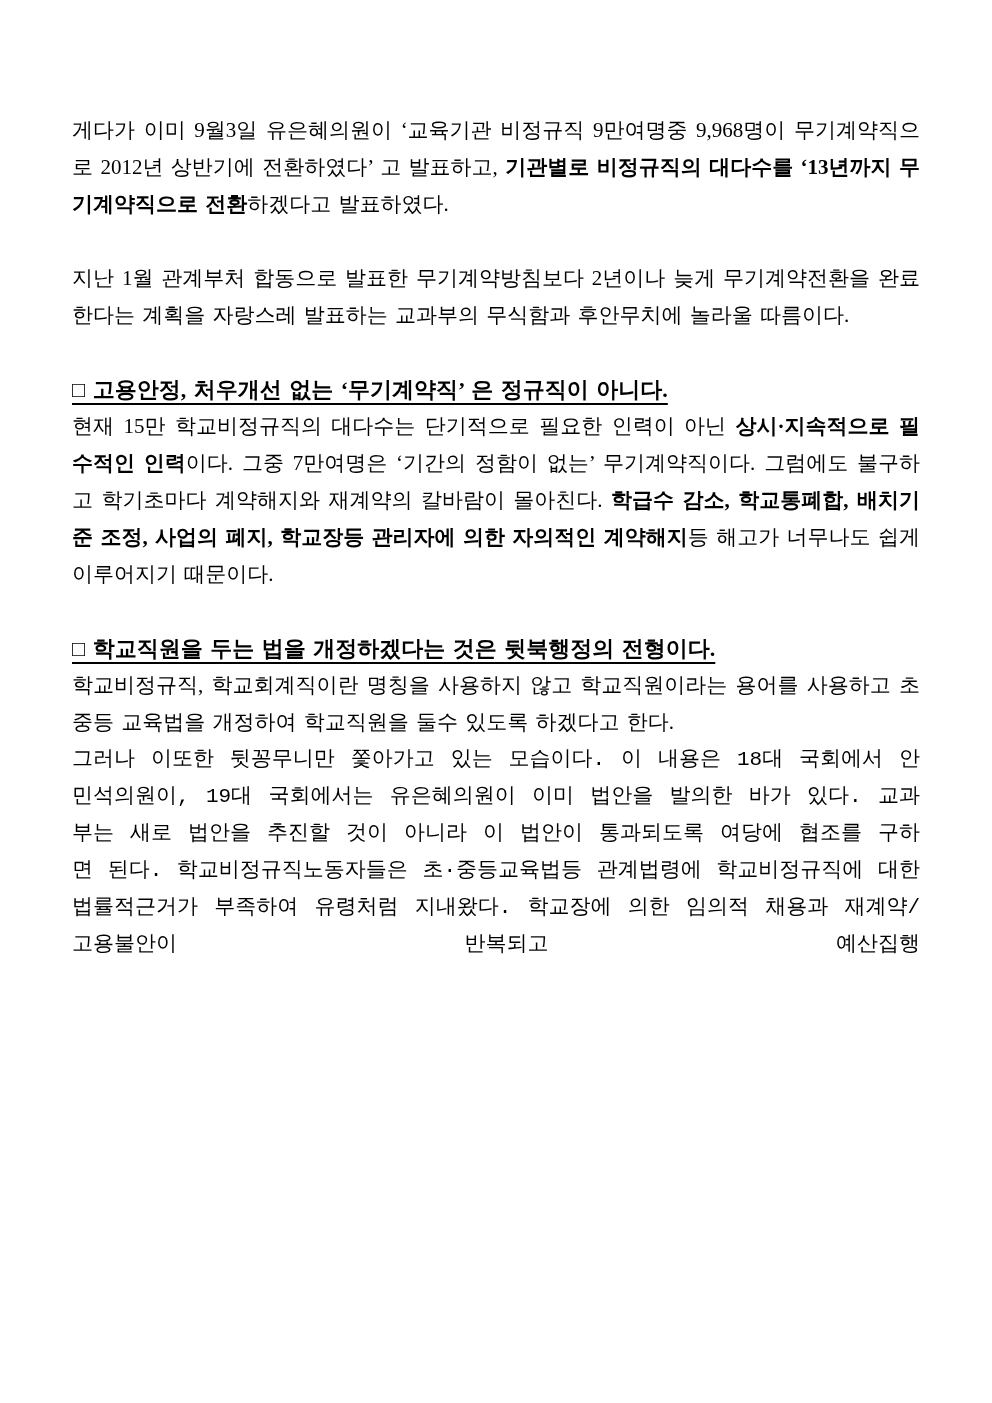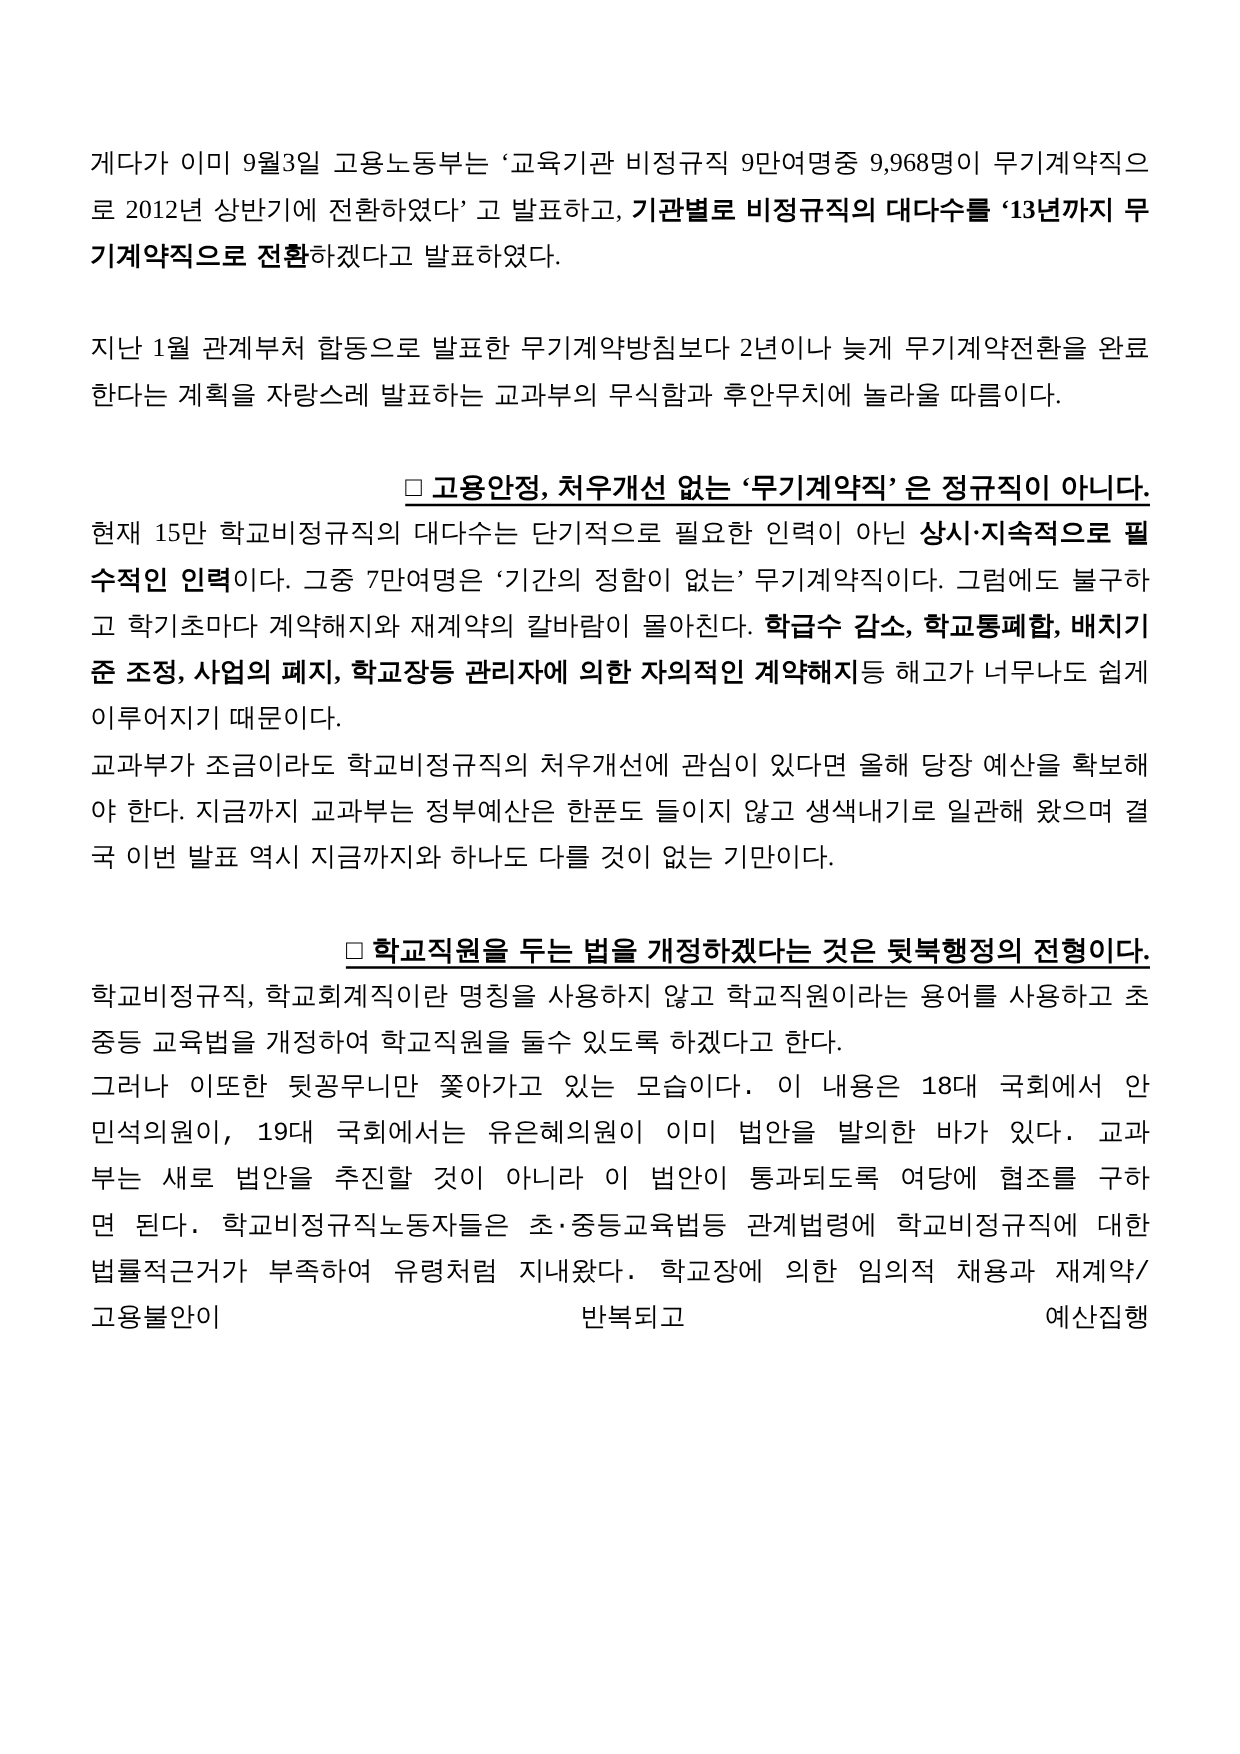--- a/index.html
+++ b/index.html
@@ -31,39 +31,38 @@
     font-family: Liberation Mono, monospace;
   }
   .heading {
     margin: 0;
     padding: 0;
     font-size: 22px;
     font-weight: bold;
     text-decoration: underline;
     text-decoration-thickness: 2px;
     text-underline-offset: 6px;
-    text-align: right;
+    text-align: left;
   }
   .blank-line {
     height: 37px;
   }
   .run-bold {
     font-weight: bold;
   }
 </style>
 </head>
 <body>
 
 <main class="page">
   <div>
-      <p class="paragraph"><span> 게다가 이미 9월3일 고용노동부는 ‘교육기관 비정규직 9만여명중 9,968명이 무기계약직으로 2012년 상반기에 전환하였다’ 고 발표하고, </span><span class="run-bold">기관별로 비정규직의 대다수를 ‘13년까지 무기계약직으로 전환</span><span>하겠다고 발표하였다.</span></p>
+      <p class="paragraph"><span> 게다가 이미 9월3일 유은혜의원이 ‘교육기관 비정규직 9만여명중 9,968명이 무기계약직으로 2012년 상반기에 전환하였다’ 고 발표하고, </span><span class="run-bold">기관별로 비정규직의 대다수를 ‘13년까지 무기계약직으로 전환</span><span>하겠다고 발표하였다.</span></p>
       <div class="blank-line"></div>
       <p class="paragraph"><span>지난 1월 관계부처 합동으로 발표한 무기계약방침보다 2년이나 늦게 무기계약전환을 완료한다는 계획을 자랑스레 발표하는 교과부의 무식함과 후안무치에 놀라울 따름이다.</span></p>
       <div class="blank-line"></div>
       <h2 class="heading"><span class="run-bold">□ 고용안정, 처우개선 없는 ‘무기계약직’ 은 정규직이 아니다.</span></h2>
       <p class="paragraph"><span> 현재 15만 학교비정규직의 대다수는 단기적으로 필요한 인력이 아닌 </span><span class="run-bold">상시·지속적으로 필수적인 인력</span><span>이다. 그중 7만여명은 ‘기간의 정함이 없는’ 무기계약직이다. 그럼에도 불구하고 학기초마다 계약해지와 재계약의 칼바람이 몰아친다. </span><span class="run-bold">학급수 감소, 학교통폐합, 배치기준 조정, 사업의 폐지, 학교장등 관리자에 의한 자의적인 계약해지</span><span>등 해고가 너무나도 쉽게 이루어지기 때문이다.</span></p>
-      <p class="paragraph"><span> 교과부가 조금이라도 학교비정규직의 처우개선에 관심이 있다면 올해 당장 예산을 확보해야 한다. 지금까지 교과부는 정부예산은 한푼도 들이지 않고 생색내기로 일관해 왔으며 결국 이번 발표 역시 지금까지와 하나도 다를 것이 없는 기만이다.</span></p>
       <div class="blank-line"></div>
       <h2 class="heading"><span class="run-bold">□ 학교직원을 두는 법을 개정하겠다는 것은 뒷북행정의 전형이다.</span></h2>
       <p class="paragraph"><span> 학교비정규직, 학교회계직이란 명칭을 사용하지 않고 학교직원이라는 용어를 사용하고 초중등 교육법을 개정하여 학교직원을 둘수 있도록 하겠다고 한다.</span></p>
       <p class="paragraph"><span>그러나 이또한 뒷꽁무니만 쫓아가고 있는 모습이다.  이 내용은 18대 국회에서 안민석의원이, 19대 국회에서는 유은혜의원이 이미 법안을 발의한 바가 있다. 교과부는 새로 법안을 추진할 것이 아니라 이 법안이 통과되도록 여당에 협조를 구하면 된다. 학교비정규직노동자들은 초·중등교육법등 관계법령에 학교비정규직에 대한 법률적근거가 부족하여 유령처럼 지내왔다. 학교장에 의한 임의적 채용과 재계약/고용불안이 반복되고 예산집행</span></p>
     </div>
 </main>
 
 </body></html>

